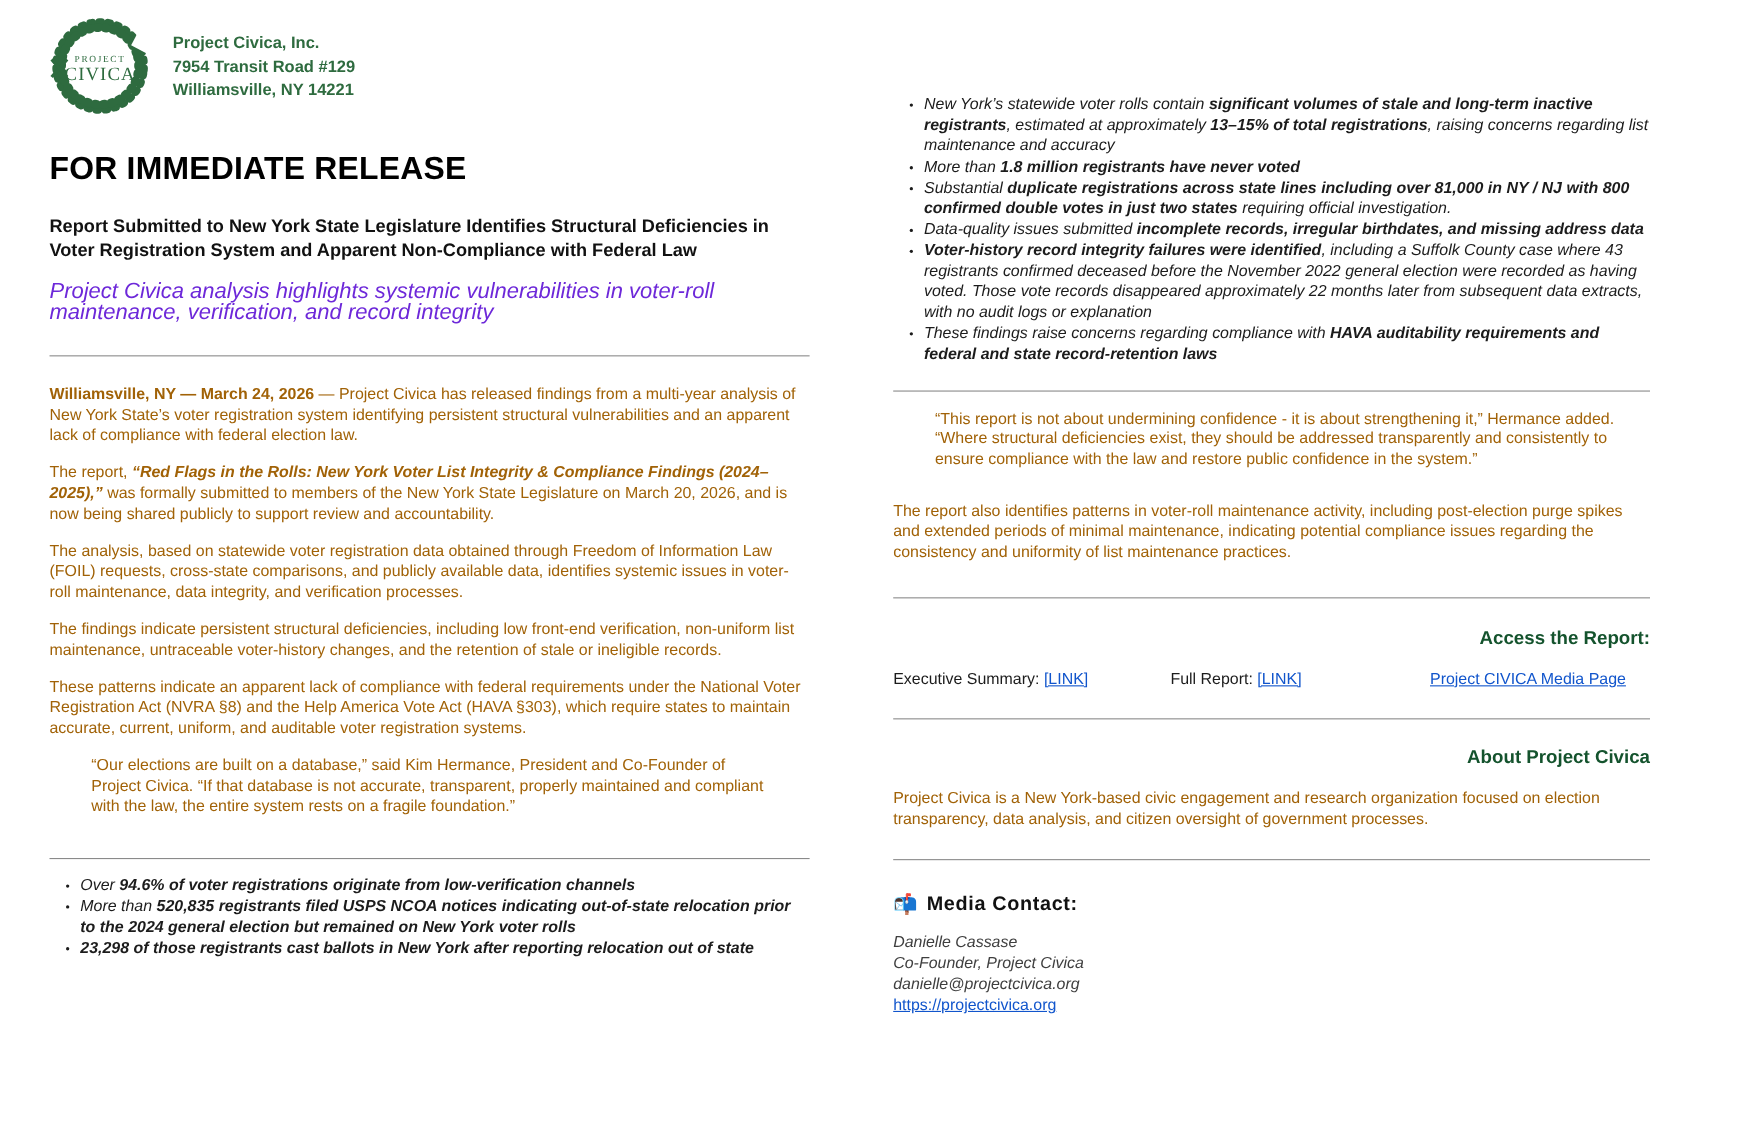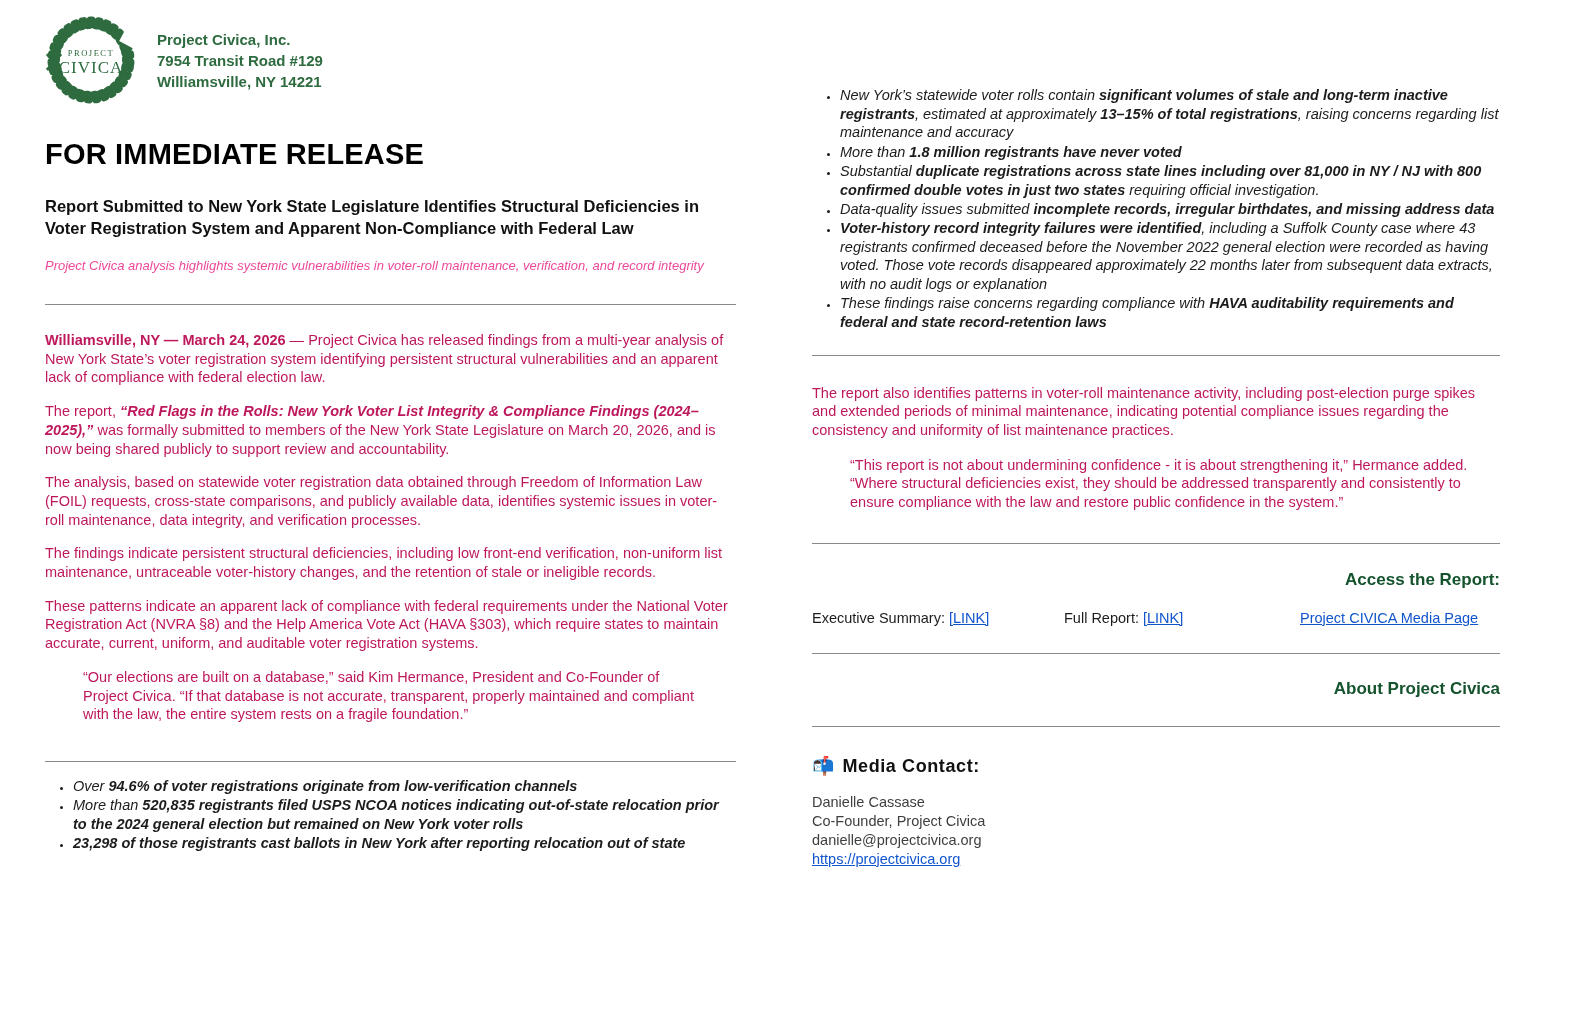--- a/index.html
+++ b/index.html
@@ -8,27 +8,27 @@
   .page { position:relative; width:1584px; height:1024px; background:#fff; }
   .col-left  { position:absolute; left:45px;  top:14px; width:691px; }
   .col-right { position:absolute; left:812px; top:86px; width:688px; }
 
   .letterhead { display:flex; align-items:center; gap:20px; }
   .logo { width:92px; height:92px; flex:0 0 auto; }
   .addr { font-weight:bold; font-size:15px; line-height:21px; color:#2e6b3f; }
 
   .kicker { margin-top:32px; font-size:29px; font-weight:bold; letter-spacing:0.2px; color:#000; }
   .headline { margin-top:24px; font-size:16.5px; font-weight:bold; line-height:22px; color:#111; }
-  .subheadline { margin-top:17px; font-size:13px; font-style:italic; line-height:19px; color:#ec4899; }
+  .subheadline { margin-top:17px; font-size:20px; font-style:italic; line-height:19px; color:#6d28d9; }
 
   .rule { border:none; border-top:1px solid #8a8a8a; height:0; width:100%; }
   .col-left .rule-1 { margin-top:29px; }
   .col-left .rule-2 { margin-top:37px; }
 
-  p.body { font-size:14.5px; line-height:18.7px; margin-top:15px; color:#be185d; }
+  p.body { font-size:14.5px; line-height:18.7px; margin-top:15px; color:#a16207; }
   p.first { margin-top:26px; }
   .quote { padding-left:38px; padding-right:28px; }
 
   h3.sect { font-size:17px; font-weight:bold; color:#14532d;text-align:right; }
   .col-left h3.sect { margin-top:27px; }
 
   ul.findings { margin-top:15px; padding-left:28px; }
   ul.findings li { font-size:14.5px; line-height:18.7px; margin-bottom:0.5px;font-style:italic; }
   ul.findings li::marker { font-size:11px; }
 
@@ -43,21 +43,21 @@
   a.link, .link { color:#1155cc; text-decoration:underline; cursor:pointer; }
   .col-right .rule-c { margin-top:27px; }
   .col-right .about-title { margin-top:25px; }
   .col-right .about-text { margin-top:18px; }
   .col-right .rule-d { margin-top:27px; }
 
   .media-head { margin-top:29px; display:flex; align-items:center; gap:8px; }
   .media-head .mc-title { font-size:18px; font-weight:bold; letter-spacing:0.6px; color:#111; }
   .mail-icon { font-size:18px; line-height:1; }
   .contact { margin-top:16px; font-size:14.5px; line-height:19px; color:#3f3f3f; }
-  .contact .line { display:block; }
+  .contact .line { display:block;font-style:italic; }
   .contact a { display:inline-block; margin-top:0; }
 </style>
 </head>
 <body>
 
 <div class="page">
 
   <div class="col-left">
 
     <div class="letterhead">
@@ -105,35 +105,36 @@
         <li><span>New York’s statewide voter rolls contain </span><span style="font-weight: bold;">significant volumes of stale and long-term inactive registrants</span><span>, estimated at approximately </span><span style="font-weight: bold;">13–15% of total registrations</span><span>, raising concerns regarding list maintenance and accuracy</span></li>
         <li><span>More than </span><span style="font-weight: bold;">1.8 million registrants have never voted</span></li>
         <li><span>Substantial </span><span style="font-weight: bold;">duplicate registrations across state lines including over 81,000 in NY / NJ with 800 confirmed double votes in just two states</span><span> requiring official investigation.</span></li>
         <li><span>Data-quality issues submitted </span><span style="font-weight: bold;">incomplete records, irregular birthdates, and missing address data</span></li>
         <li><span style="font-weight: bold;">Voter-history record integrity failures were identified</span><span>, including a Suffolk County case where 43 registrants confirmed deceased before the November 2022 general election were recorded as having voted. Those vote records disappeared approximately 22 months later from subsequent data extracts, with no audit logs or explanation</span></li>
         <li><span>These findings raise concerns regarding compliance with </span><span style="font-weight: bold;">HAVA auditability requirements and federal and state record-retention laws</span></li>
       </ul>
 
     <hr class="rule rule-a">
 
+    <p class="body quote quote2"><span>“This report is not about undermining confidence - it is about strengthening it,” Hermance added. “Where structural deficiencies exist, they should be addressed transparently and consistently to ensure compliance with the law and restore public confidence in the system.”</span></p>
     <p class="body p-pattern"><span>The report also identifies patterns in voter-roll maintenance activity, including post-election purge spikes and extended periods of minimal maintenance, indicating potential compliance issues regarding the consistency and uniformity of list maintenance practices.</span></p>
-    <p class="body quote quote2"><span>“This report is not about undermining confidence - it is about strengthening it,” Hermance added. “Where structural deficiencies exist, they should be addressed transparently and consistently to ensure compliance with the law and restore public confidence in the system.”</span></p>
 
     <hr class="rule rule-b">
 
     <h3 class="sect access-title">Access the Report:</h3>
     <div class="access-row">
       <span class="cell-1"><span>Executive Summary: </span><a class="link">[LINK]</a></span>
       <span class="cell-2"><span>Full Report: </span><a class="link">[LINK]</a></span>
       <span class="cell-3"><a class="link">Project CIVICA Media Page</a></span>
     </div>
 
     <hr class="rule rule-c">
 
     <h3 class="sect about-title">About Project Civica</h3>
+    <p class="body about-text">Project Civica is a New York-based civic engagement and research organization focused on election transparency, data analysis, and citizen oversight of government processes.</p>
 
     <hr class="rule rule-d">
 
     <div class="media-head">
       <span class="mail-icon">📬</span>
       <span class="mc-title">Media Contact:</span>
     </div>
     <div class="contact">
       <span class="line">Danielle Cassase</span>
       <span class="line">Co-Founder, Project Civica</span>

